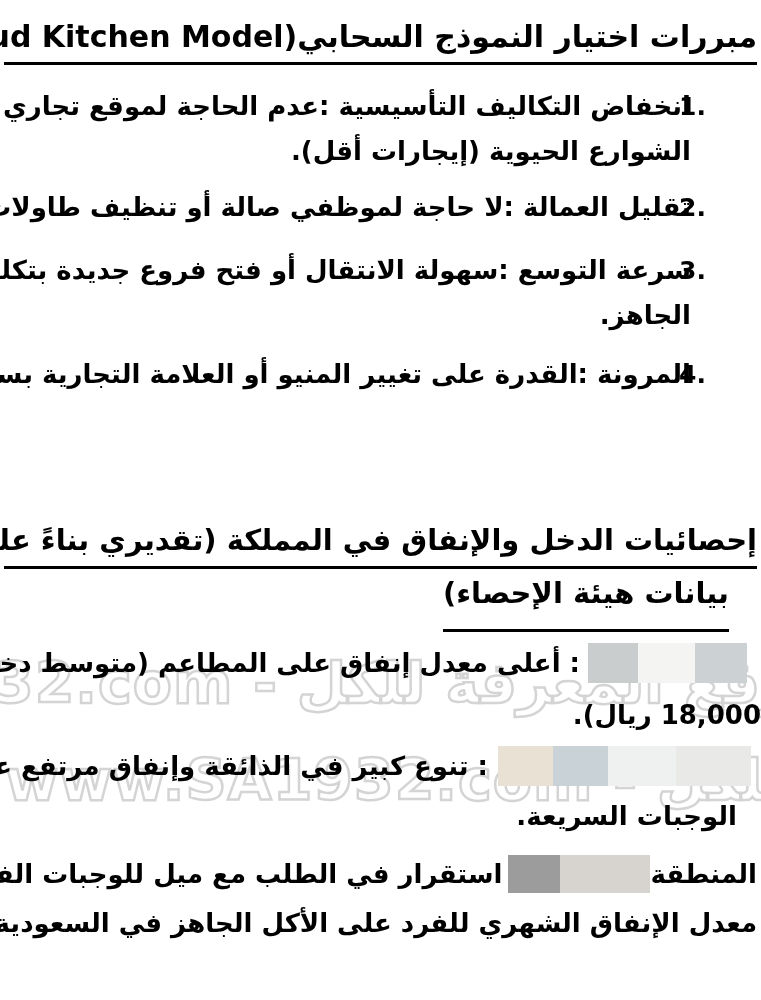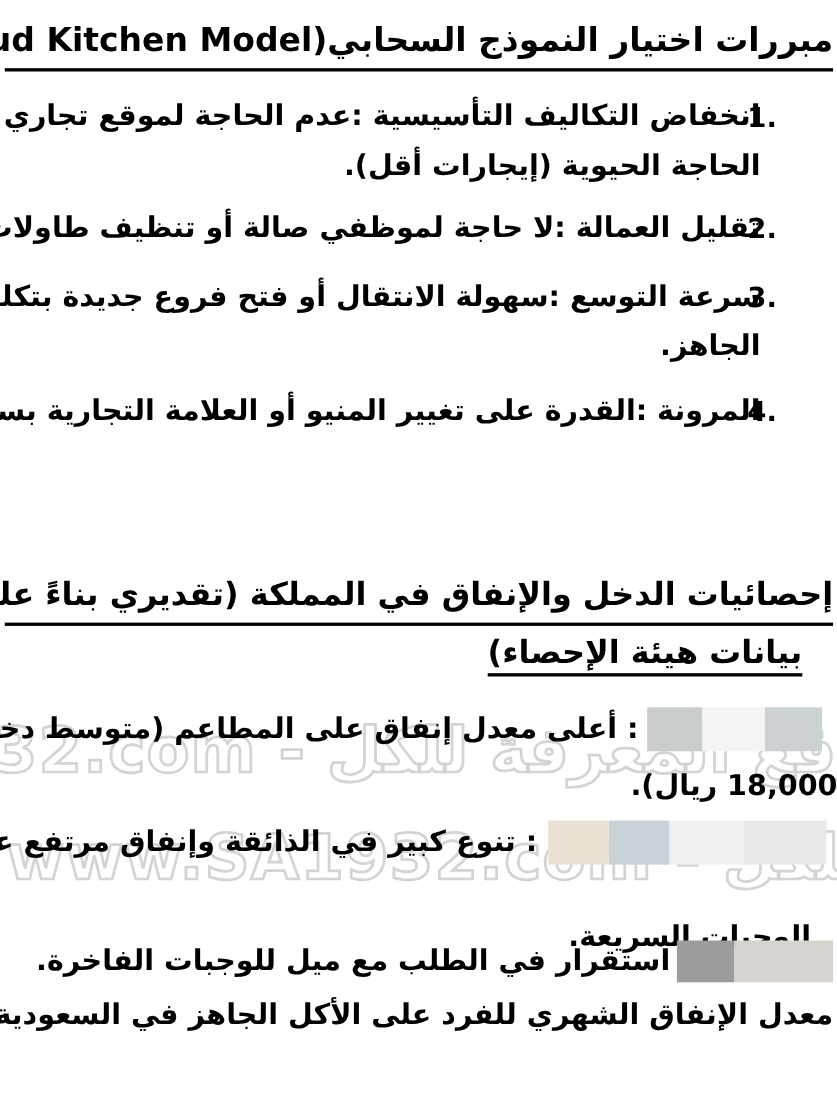--- a/index.html
+++ b/index.html
@@ -26,21 +26,21 @@
     top:514px;right:4px;left:4px;height:52px;
     font-size:29px;line-height:52px;
     border-bottom:3px solid #000;
     z-index:2;
   }
   .h2l2{
     top:570px;right:32px;height:46px;
     font-size:29px;line-height:46px;
     z-index:2;
   }
-  .h2l2 span{border-bottom:3px solid #000;padding-bottom:2px;margin-left:36px;}
+  .h2l2 span{border-bottom:3px solid #000;padding-bottom:19px;margin-left:36px;}
   
   .li-num{
     width:40px;text-align:left;direction:ltr;
     font-size:25px;line-height:45px;z-index:2;
   }
   .li-text{
     right:70px;left:0;font-size:26px;line-height:45px;z-index:2;
   }
   .li-text .line{display:block;}
   
@@ -69,21 +69,21 @@
 <div id="page">
 
   <div class="abs wm" style="top:650px;right:-70px;">موقع المعرفة للكل - www.SA1932.com</div>
   <div class="abs wm" style="top:747px;right:-430px;">موقع المعرفة للكل - www.SA1932.com</div>
 
   <div class="abs line doc-title">مبررات اختيار النموذج السحابي(Cloud Kitchen Model)</div>
 
   <div class="abs li-num" style="top:84px;right:42px;">1.</div>
   <div class="abs li-text" style="top:84px;">
     <span class="line">انخفاض التكاليف التأسيسية :عدم الحاجة لموقع تجاري في</span>
-    <span class="line">الحاجة الحيوية (إيجارات أقل).</span>
+    <span class="line">الشوارع الحيوية (إيجارات أقل).</span>
   </div>
 
   <div class="abs li-num" style="top:185px;right:42px;">2.</div>
   <div class="abs li-text" style="top:185px;">
     <span class="line">تقليل العمالة :لا حاجة لموظفي صالة أو تنظيف طاولات.</span>
   </div>
 
   <div class="abs li-num" style="top:248px;right:42px;">3.</div>
   <div class="abs li-text" style="top:248px;">
     <span class="line">سرعة التوسع :سهولة الانتقال أو فتح فروع جديدة بتكلفة</span>
@@ -112,23 +112,24 @@
 
   <div class="abs para pline" style="top:744px;right:4px;left:0;">
     <span class="strip" style="margin-right:6px;">
         <span class="bx" style="width: 75px; height: 40px; background: rgb(233, 234, 231);"></span>
         <span class="bx" style="width: 68px; height: 40px; background: rgb(239, 241, 241);"></span>
         <span class="bx" style="width: 55px; height: 40px; background: rgb(201, 210, 214);"></span>
         <span class="bx" style="width: 55px; height: 40px; background: rgb(232, 225, 212);"></span>
       </span>
     <span class="ptext" style="margin-right:10px;">: تنوع كبير في الذائقة وإنفاق مرتفع على</span>
   </div>
-  <div class="abs para line" style="top:794px;right:24px;margin-top:36px;">الوجبات السريعة.</div>
+  <div class="abs para line" style="top:794px;right:24px;">الوجبات السريعة.</div>
 
   <div class="abs para pline" style="top:852px;right:4px;left:0;">
+    <span class="ptext">المنطقة</span>
     <span class="strip">
         <span class="bx" style="width: 90px; height: 38px; background: rgb(215, 212, 207);"></span>
         <span class="bx" style="width: 52px; height: 38px; background: rgb(156, 156, 156);"></span>
       </span>
     <span class="ptext" style="margin-right:6px;">استقرار في الطلب مع ميل للوجبات الفاخرة.</span>
   </div>
 
   <div class="abs para line" style="top:901px;right:4px;">معدل الإنفاق الشهري للفرد على الأكل الجاهز في السعودية يتراوح بين</div>
   <div class="abs para line" style="top:999px;right:109px;direction:ltr;">800 - 1,500 ريال.</div>
 

